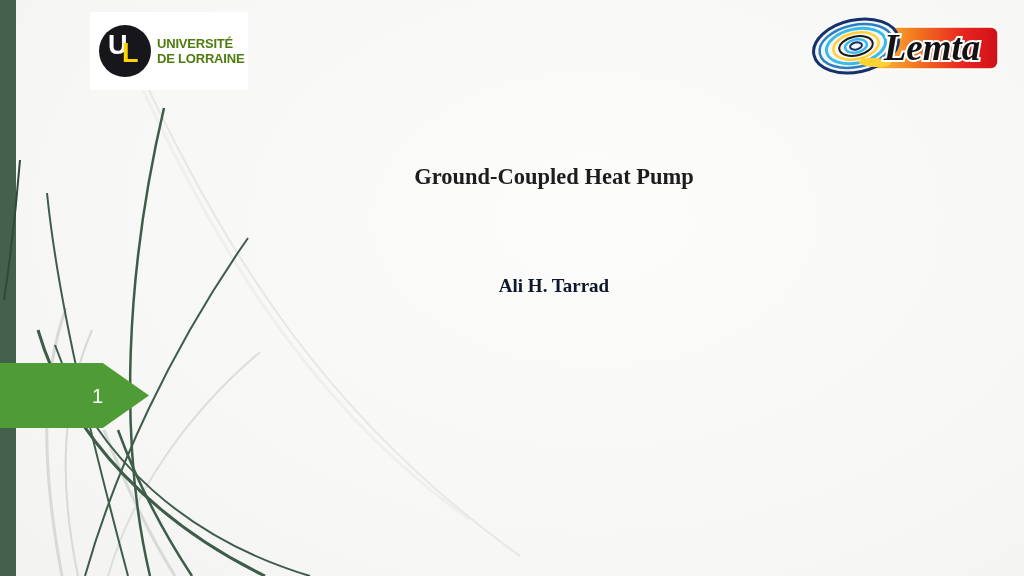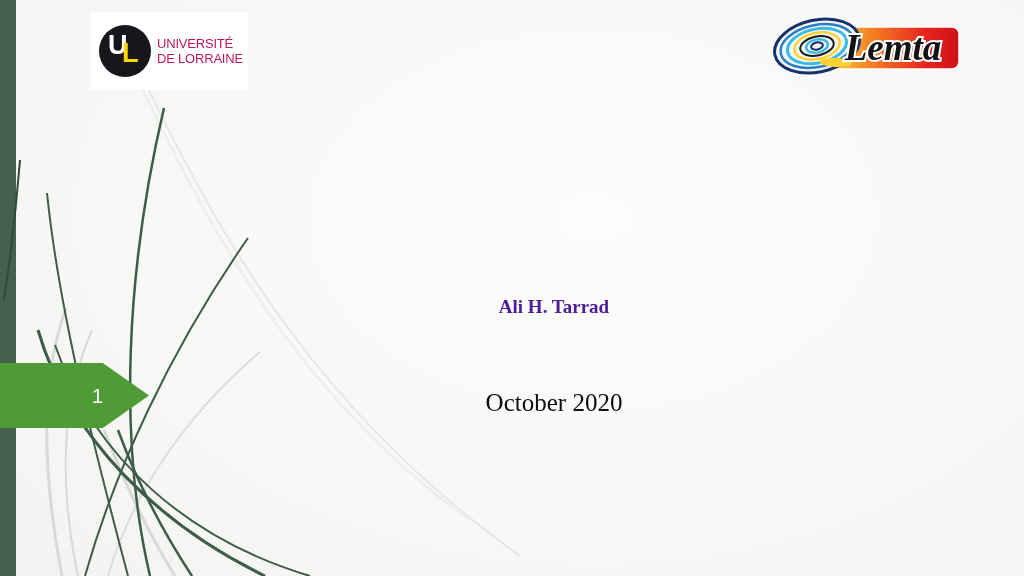--- a/index.html
+++ b/index.html
@@ -27,35 +27,35 @@
     background:#17171b;flex:0 0 auto;
   }
   .ul-circle .u,.ul-circle .l{
     position:absolute;font-family:"Liberation Sans",sans-serif;
     font-weight:bold;font-size:27px;line-height:1;
   }
   .ul-circle .u{color:#ffffff;left:9px;top:7px;}
   .ul-circle .l{color:var(--ul_yellow,#ffd500);left:23px;top:15px;}
   .ul-text{
     margin-left:6px;font-family:"Liberation Sans",sans-serif;
-    font-weight:normal;font-size:13px;line-height:15.5px;
-    color:#be185d;letter-spacing:-0.2px;white-space:nowrap;
+    font-weight:bold;font-size:13px;line-height:15.5px;
+    color:#4d7c0f;letter-spacing:-0.2px;white-space:nowrap;
   }
   
-  .lemta-logo{position:absolute;left:772px;top:14px;width:194px;height:62px;z-index:3;}
+  .lemta-logo{position:absolute;left:811px;top:14px;width:194px;height:62px;z-index:3;}
   
   .title{
     position:absolute;left:100px;right:16px;top:159px;
     text-align:center;font-weight:bold;font-size:22.5px;line-height:35px;
     color:#1d1d1d;z-index:3;
   }
   .author-block{
     position:absolute;left:100px;right:16px;top:272px;
     text-align:center;font-weight:bold;font-size:19px;line-height:27px;
-    color:#4c1d95;z-index:3;margin-top:21px;
+    color:#0f172a;z-index:3;
   }
   .date{
     position:absolute;left:100px;right:16px;top:389px;
     text-align:center;font-size:25px;color:#0e0e0e;z-index:3;
   }
   
   .page-arrow{
     position:absolute;left:0;top:363px;width:149px;height:65px;
     background:var(--arrow_green,#4f9c37);
     clip-path:polygon(0 0,69% 0,100% 50%,69% 100%,0 100%);
@@ -123,25 +123,25 @@
         <ellipse cx="45" cy="32" rx="17" ry="9.5" fill="none" stroke="#1b1b1b" stroke-width="2"></ellipse>
         <ellipse cx="45" cy="32" rx="11" ry="6.5" fill="none" stroke="#39bbe8" stroke-width="2.5"></ellipse>
         <ellipse cx="45" cy="32" rx="6" ry="3.5" fill="none" stroke="#14316e" stroke-width="2"></ellipse>
         <ellipse cx="60" cy="52" rx="16" ry="4.5" fill="#ffd232" transform="rotate(14 60 52)"></ellipse>
       </g>
       <text x="121" y="46" text-anchor="middle" font-family="Liberation Serif, serif" font-style="italic" font-weight="bold" font-size="37" fill="#131313" stroke="#ffffff" stroke-width="4" paint-order="stroke">Lemta</text>
     </svg>
   </div>
 
   <div class="title">
+    <div>Ground-Coupled Heat Pump</div>
   </div>
 
   <div class="author-block">
     <div>Ali H. Tarrad</div>
   </div>
 
-  <div class="date">October 2020</div>
 
   <div class="page-arrow">
     <span class="num">1</span>
   </div>
 
 </div>
 
 </body></html>

